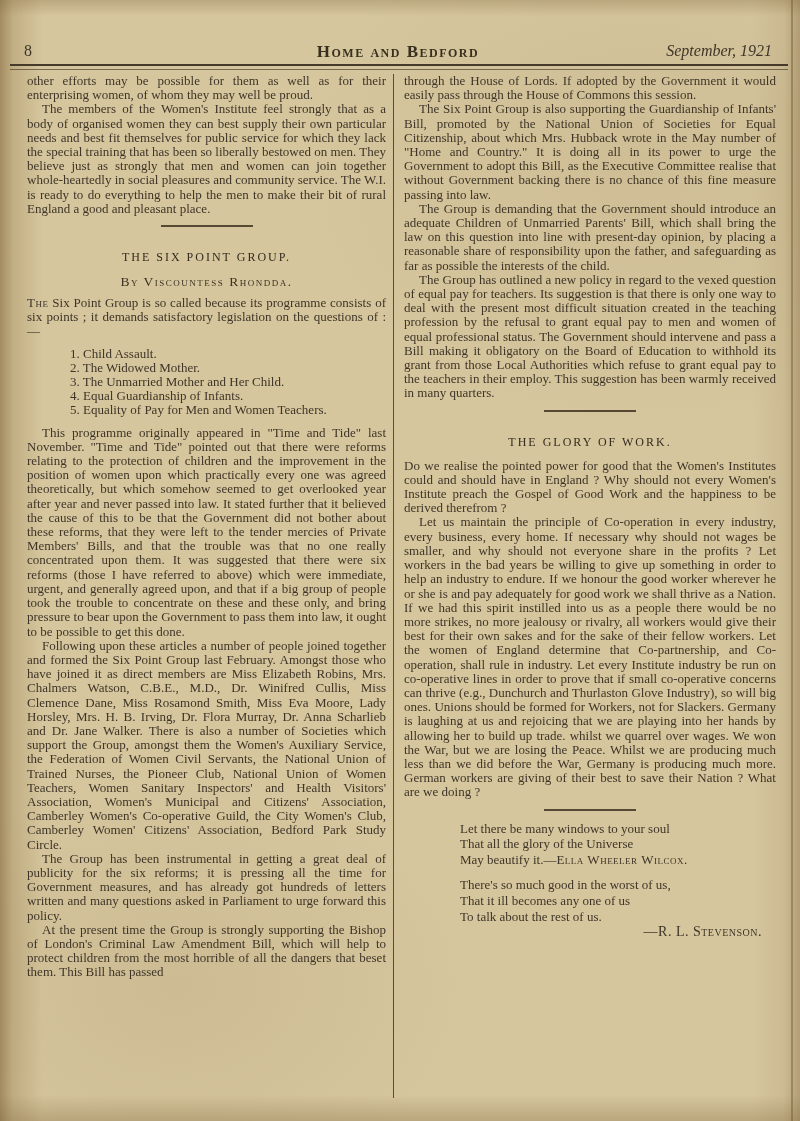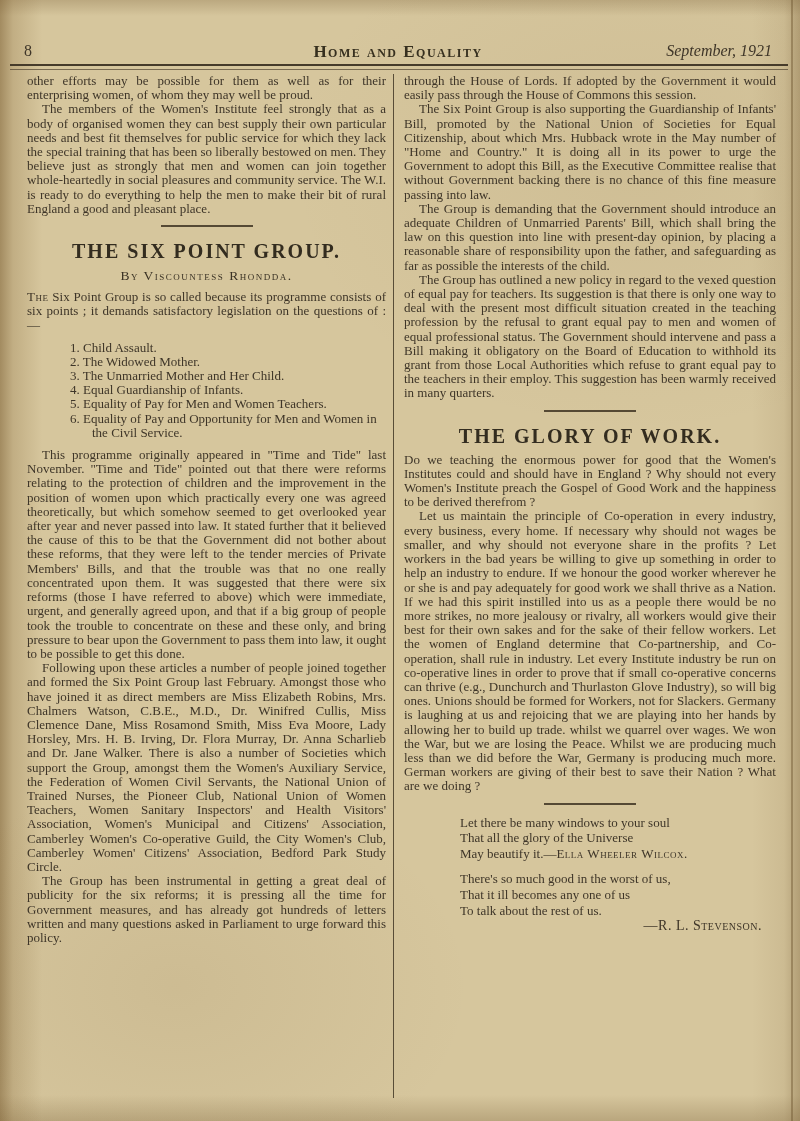--- a/index.html
+++ b/index.html
@@ -59,22 +59,22 @@
   }
   .noindent { text-indent: 0; }
 
   .divider {
     width: 92px; height: 0;
     border-top: 2px solid rgba(62,51,34,0.85);
     margin: 9px auto 7px auto;
   }
   .art-title {
     text-align: center; text-indent: 0;
-    font-size: 20px; letter-spacing: 2px; font-weight: bold;
-    color: #332c1f; margin: 12px 0 5px 0; line-height: 24px;
+    font-size: 12px; letter-spacing: 2px; font-weight: normal;
+    color: #332c1f; margin: 18px 0 5px 0; line-height: 24px;
   }
   .byline {
     text-align: center; text-indent: 0;
     font-variant: small-caps; letter-spacing: 1.5px;
     font-size: 13.5px; color: #3a3224; margin: 0 0 6px 0; line-height: 16px;
   }
   .points { margin: 8px; }
   .pt {
     text-align: left;
     padding-left: 57px; text-indent: -22px;
@@ -90,21 +90,21 @@
     font-size: 14px; line-height: 15.8px; }
   .quote + .quote { margin-top: 9px; }
 </style>
 </head>
 <body>
 
 <div class="page">
 
   <div class="header">
     <div class="page-num">8</div>
-    <div class="masthead">Home and Equality</div>
+    <div class="masthead">Home and Bedford</div>
     <div class="issue-date">September, 1921</div>
   </div>
   <div class="header-rule"></div>
 
   <div class="cols">
 
     <div class="col-left">
       <p class="noindent">other efforts may be possible for them as well as for their enterprising women, of whom they may well be proud.</p>
       <p>The members of the Women's Institute feel strongly that as a body of organised women they can best supply their own particular needs and best fit themselves for public service for which they lack the special training that has been so liberally bestowed on men. They believe just as strongly that men and women can join together whole-heartedly in social pleasures and community service. The W.I. is ready to do everything to help the men to make their bit of rural England a good and pleasant place.</p>
 
@@ -114,41 +114,41 @@
       <div class="byline">By Viscountess Rhondda.</div>
 
       <p class="noindent"><span class="sc">The</span><span> Six Point Group is so called because its programme consists of six points ; it demands satisfactory legislation on the questions of :—</span></p>
 
       <div class="points">
         <div class="pt">1.  Child Assault.</div>
         <div class="pt">2.  The Widowed Mother.</div>
         <div class="pt">3.  The Unmarried Mother and Her Child.</div>
         <div class="pt">4.  Equal Guardianship of Infants.</div>
         <div class="pt">5.  Equality of Pay for Men and Women Teachers.</div>
-        <div class="pt">6.  Equality of Pay and Opportunity for Men and Women in the Civil Service.</div>
       </div>
 
       <p>This programme originally appeared in "Time and Tide" last November.  "Time and Tide" pointed out that there were reforms relating to the protection of children and the improvement in the position of women upon which practically every one was agreed theoretically, but which somehow seemed to get overlooked year after year and never passed into law.  It stated further that it believed the cause of this to be that the Government did not bother about these reforms, that they were left to the tender mercies of Private Members' Bills, and that the trouble was that no one really concentrated upon them. It was suggested that there were six reforms (those I have referred to above) which were immediate, urgent, and generally agreed upon, and that if a big group of people took the trouble to concentrate on these and these only, and bring pressure to bear upon the Government to pass them into law, it ought to be possible to get this done.</p>
       <p>Following upon these articles a number of people joined together and formed the Six Point Group last February.  Amongst those who have joined it as direct members are Miss Elizabeth Robins, Mrs. Chalmers Watson, C.B.E., M.D., Dr. Winifred Cullis, Miss Clemence Dane, Miss Rosamond Smith, Miss Eva Moore, Lady Horsley, Mrs. H. B. Irving, Dr. Flora Murray, Dr. Anna Scharlieb and Dr. Jane Walker.  There is also a number of Societies which support the Group, amongst them the Women's Auxiliary Service, the Federation of Women Civil Servants, the National Union of Trained Nurses, the Pioneer Club, National Union of Women Teachers, Women Sanitary Inspectors' and Health Visitors' Association, Women's Municipal and Citizens' Association, Camberley Women's Co-operative Guild, the City Women's Club, Camberley Women' Citizens' Association, Bedford Park Study Circle.</p>
       <p>The Group has been instrumental in getting a great deal of publicity for the six reforms; it is pressing all the time for Government measures, and has already got hundreds of letters written and many questions asked in Parliament to urge forward this policy.</p>
+      <p>At the present time the Group is strongly supporting the Bishop of London's Criminal Law Amendment Bill, which will help to protect children from the most horrible of all the dangers that beset them.  This Bill has passed</p>
     </div>
 
     <div class="col-sep"></div>
 
     <div class="col-right">
       <p class="noindent">through the House of Lords.  If adopted by the Government it would easily pass through the House of Commons this session.</p>
       <p>The Six Point Group is also supporting the Guardianship of Infants' Bill, promoted by the National Union of Societies for Equal Citizenship, about which Mrs. Hubback wrote in the May number of "Home and Country."  It is doing all in its power to urge the Government to adopt this Bill, as the Executive Committee realise that without Government backing there is no chance of this fine measure passing into law.</p>
       <p>The Group is demanding that the Government should introduce an adequate Children of Unmarried Parents' Bill, which shall bring the law on this question into line with present-day opinion, by placing a reasonable share of responsibility upon the father, and safeguarding as far as possible the interests of the child.</p>
       <p>The Group has outlined a new policy in regard to the vexed question of equal pay for teachers.  Its suggestion is that there is only one way to deal with the present most difficult situation created in the teaching profession by the refusal to grant equal pay to men and women of equal professional status.  The Government should intervene and pass a Bill making it obligatory on the Board of Education to withhold its grant from those Local Authorities which refuse to grant equal pay to the teachers in their employ.  This suggestion has been warmly received in many quarters.</p>
 
       <div class="divider"></div>
 
       <div class="art-title">THE GLORY OF WORK.</div>
 
-      <p class="noindent">Do we teaching the enormous power for good that the Women's Institutes could and should have in England ?  Why should not every Women's Institute preach the Gospel of Good Work and the happiness to be derived therefrom ?</p>
+      <p class="noindent">Do we realise the pointed power for good that the Women's Institutes could and should have in England ?  Why should not every Women's Institute preach the Gospel of Good Work and the happiness to be derived therefrom ?</p>
       <p>Let us maintain the principle of Co-operation in every industry, every business, every home.  If necessary why should not wages be smaller, and why should not everyone share in the profits ?  Let workers in the bad years be willing to give up something in order to help an industry to endure.  If we honour the good worker wherever he or she is and pay adequately for good work we shall thrive as a Nation.  If we had this spirit instilled into us as a people there would be no more strikes, no more jealousy or rivalry, all workers would give their best for their own sakes and for the sake of their fellow workers.  Let the women of England determine that Co-partnership, and Co-operation, shall rule in industry.  Let every Institute industry be run on co-operative lines in order to prove that if small co-operative concerns can thrive (e.g., Dunchurch and Thurlaston Glove Industry), so will big ones. Unions should be formed for Workers, not for Slackers. Germany is laughing at us and rejoicing that we are playing into her hands by allowing her to build up trade. whilst we quarrel over wages.  We won the War, but we are losing the Peace.  Whilst we are producing much less than we did before the War, Germany is producing much more.  German workers are giving of their best to save their Nation ?  What are we doing ?</p>
 
       <div class="divider"></div>
 
       <div class="quote">
         <div class="q-line">Let there be many windows to your soul</div>
         <div class="q-line">That all the glory of the Universe</div>
         <div class="q-line"><span>May beautify it.—</span><span class="sc">Ella Wheeler Wilcox.</span></div>
       </div>
 

